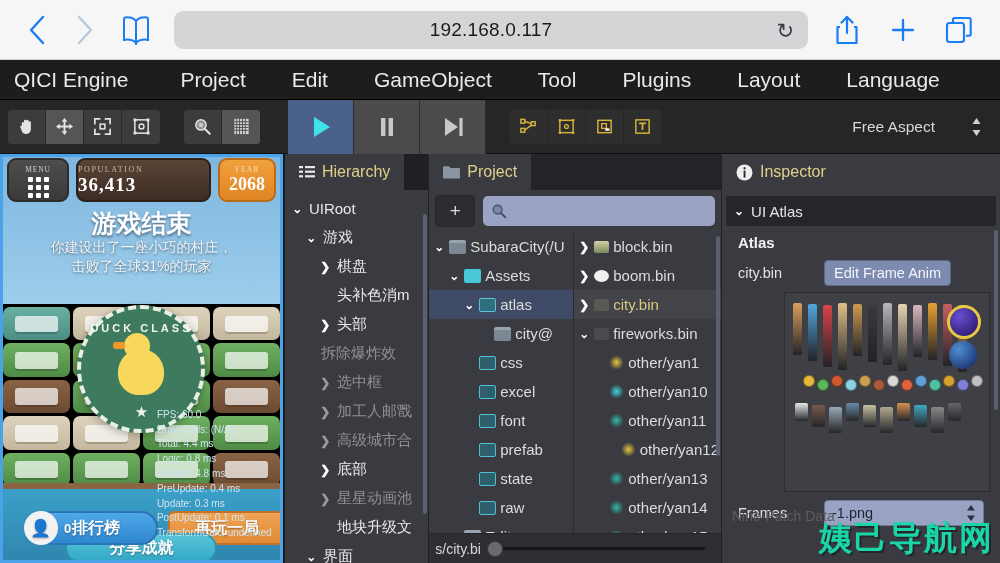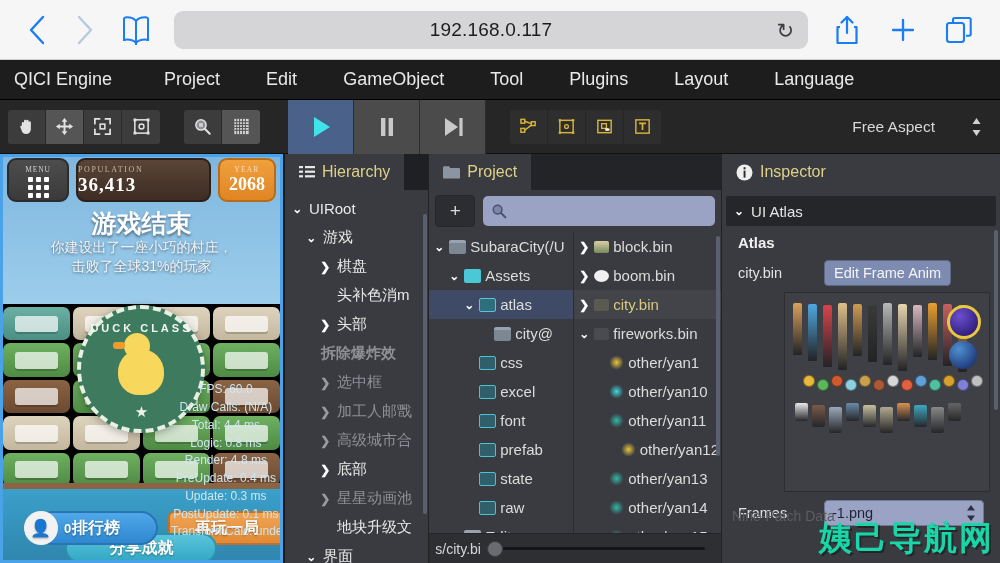--- a/index.html
+++ b/index.html
@@ -17,21 +17,21 @@
   .url-field{flex:1;height:38px;background:#d5d5d7;border-radius:9px;display:flex;
     align-items:center;justify-content:center;position:relative;margin:0 10px;}
   .url-text{font-size:19px;color:#1c1c1e;letter-spacing:.2px;}
   .reload{position:absolute;right:14px;top:50%;transform:translateY(-50%);
     color:#3c3c43;font-size:21px;line-height:1;}
   .icon-btn{width:54px;height:46px;display:flex;align-items:center;justify-content:center;color:#1a7df5;}
 
   
   .menubar{height:40px;background:#1d1d1d;display:flex;align-items:center;
     padding-left:14px;border-bottom:1px solid #000;}
-  .menubar .mi{color:#e9e9e9;font-size:18px;padding:0 22px 0 0;margin-right:24px;white-space:nowrap;}
+  .menubar .mi{color:#e9e9e9;font-size:21px;padding:0 22px 0 0;margin-right:24px;white-space:nowrap;}
   .menubar .mi:first-child{margin-right:30px;}
 
   
   .toolbar{height:54px;background:#262626;display:flex;align-items:center;
     border-bottom:1px solid #111;position:relative;}
   .tgroup{display:flex;height:34px;margin-left:8px;border-radius:3px;overflow:hidden;}
   .tbtn{width:38px;height:34px;background:#3c3c3c;display:flex;align-items:center;
     justify-content:center;border-right:1px solid #2a2a2a;color:#e3e3e3;}
   .tbtn.on{background:#555;}
   .tbtn:last-child{border-right:none;}
@@ -114,22 +114,22 @@
     background:linear-gradient(#4fa8e8,#2f87d0);border:2px solid #2a73b5;display:flex;
     align-items:center;padding-left:34px;font-size:16px;color:#fff;font-weight:bold;z-index:26;
     text-shadow:0 1px 2px rgba(0,0,0,.35);}
   .rank .ava{position:absolute;left:-14px;top:-2px;width:34px;height:34px;border-radius:50%;
     background:#f2f2f2;display:flex;align-items:center;justify-content:center;font-size:17px;}
   .rank .cnt{position:absolute;left:26px;color:#fff;font-size:13px;}
   .replay{position:absolute;left:168px;bottom:18px;width:118px;height:34px;border-radius:6px;
     background:linear-gradient(#f0a454,#e08a36);border:2px solid #c0722a;display:flex;
     align-items:center;justify-content:center;font-size:16px;color:#fff;font-weight:bold;z-index:25;
     text-shadow:0 1px 2px rgba(0,0,0,.35);}
-  .stats{position:absolute;right:2px;bottom:22px;z-index:30;font-size:12px;line-height:1.48;
-    color:#cfe5ef;font-family:"Liberation Sans",sans-serif;text-align:center;width:110px;}
+  .stats{position:absolute;right:16px;bottom:22px;z-index:30;font-size:10px;line-height:1.48;
+    color:#cfe5ef;font-family:"Liberation Sans",sans-serif;text-align:left;width:110px;}
   .stats div{white-space:nowrap;}
 
   
   .panel{background:#333438;display:flex;flex-direction:column;height:409px;position:relative;}
   .tabrow{height:36px;background:#1f2023;display:flex;align-items:stretch;flex-shrink:0;}
   .tab{display:flex;align-items:center;gap:7px;padding:0 14px;background:#3a3b40;
     color:#ded08a;font-size:16px;position:relative;}
   .tab.blank{background:#232427;flex:1;}
   .tab .ticon{display:flex;align-items:center;}
   .pbody{flex:1;overflow:hidden;position:relative;background:#3a3b40;}
@@ -500,21 +500,21 @@
             <span>棋盘</span>
           </div>
           <div class="node" style="padding-left: 34px;">
             <span class="spc"></span>
             <span>头补色消m</span>
           </div>
           <div class="node" style="padding-left: 34px;">
             <span class="arw">❯</span>
             <span>头部</span>
           </div>
-          <div class="node dim" style="padding-left: 18px; font-weight: bold;">
+          <div class="node dim" style="padding-left: 18px;">
             <span class="spc"></span>
             <span>拆除爆炸效</span>
           </div>
           <div class="node dim" style="padding-left: 34px;">
             <span class="arw">❯</span>
             <span>选中框</span>
           </div>
           <div class="node dim" style="padding-left: 34px;">
             <span class="arw">❯</span>
             <span>加工人邮戬</span>

